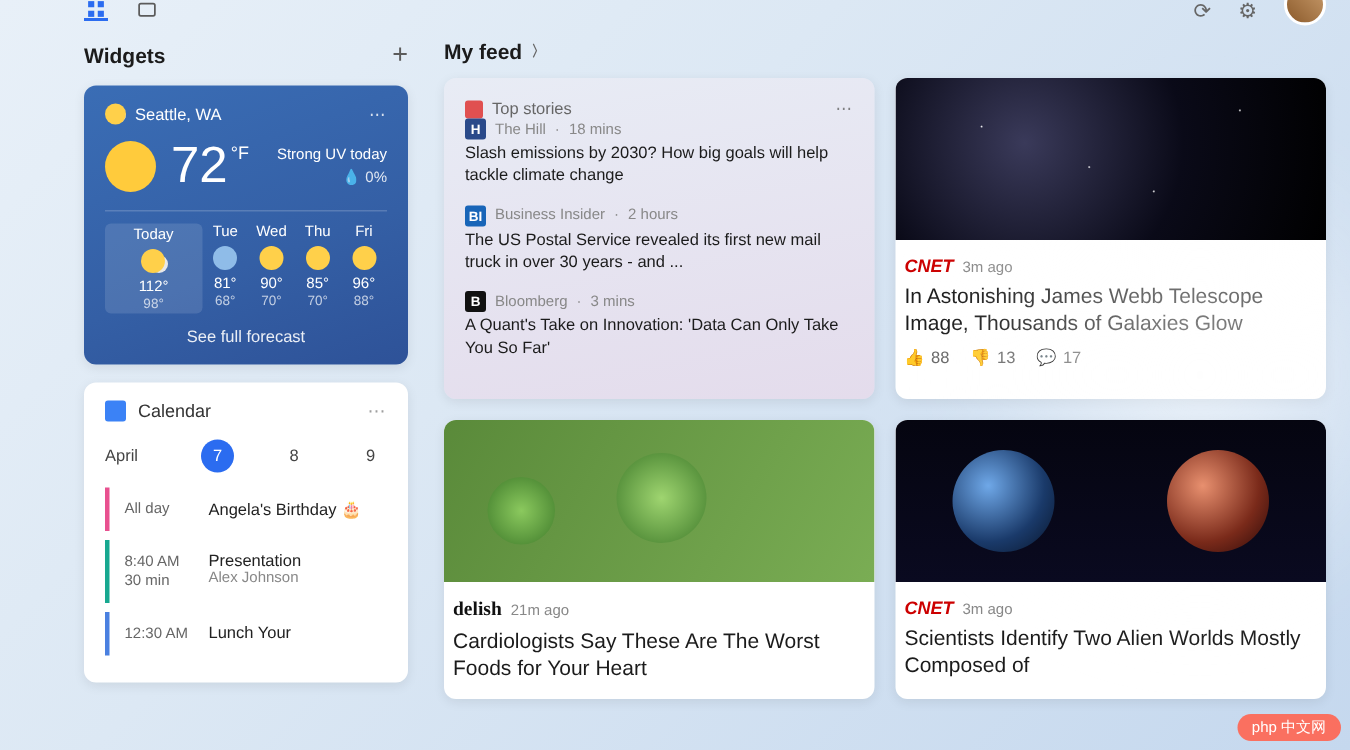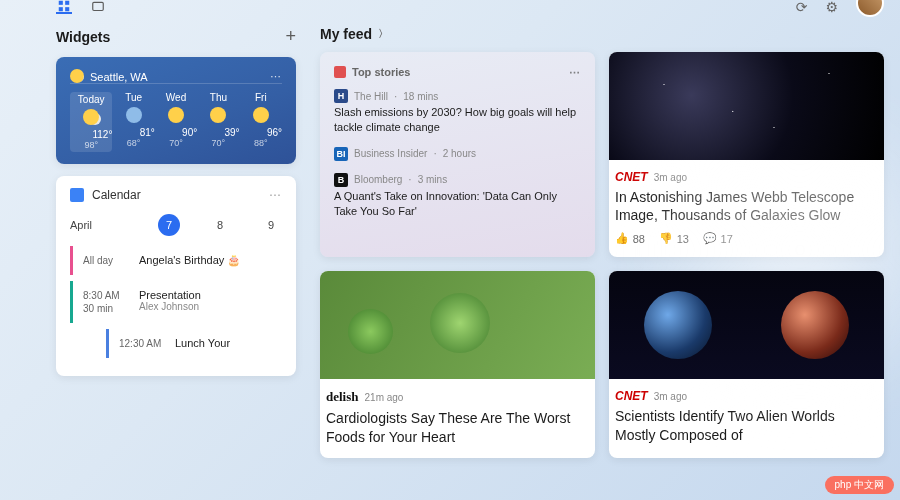--- a/index.html
+++ b/index.html
@@ -4,66 +4,66 @@
 <style>
 * { margin: 0; padding: 0; box-sizing: border-box; font-family: "Segoe UI", -apple-system, sans-serif; }
 body { width: 900px; height: 500px; background: linear-gradient(135deg, #e8f0f8 0%, #dce8f4 40%, #c5d8ee 100%); overflow: hidden; position: relative; }
 .bg-swirl { position: absolute; right: -100px; top: 50px; width: 400px; height: 400px; border-radius: 50%; background: radial-gradient(circle, rgba(255,255,255,0.6), transparent 60%); filter: blur(30px); }
 .topbar { display: flex; align-items: center; justify-content: flex-end; padding: 0 16px; height: 14px; gap: 18px; }
 .tab-icons { position: absolute; left: 56px; top: 0; display: flex; gap: 18px; align-items: center; }
 .tab-icon { width: 16px; height: 14px; display: flex; align-items: center; justify-content: center; color: #5b5b5b; }
 .tab-icon.active { border-bottom: 2px solid #2b6cf0; color: #2b6cf0; }
 .avatar { width: 28px; height: 28px; border-radius: 50%; background: linear-gradient(45deg,#8b5a2b,#c89b6b); border: 2px solid #fff; margin-top: -8px; }
 .container { display: flex; padding: 0 16px 0 56px; gap: 24px; margin-top: 12px; }
-.left-col { width: 240px; }
+.left-col { width: 216px; }
 .right-col { flex: 1; }
 .section-hdr { display: flex; align-items: center; justify-content: space-between; margin-bottom: 10px; }
 .section-title { font-size: 14px; font-weight: 600; color: #1b1b1b; display: flex; align-items: center; gap: 6px; }
 .chev { font-size: 10px; color: #666; }
 .plus-btn { font-size: 18px; color: #5b5b5b; cursor: pointer; }
 .card { background: #fff; border-radius: 8px; box-shadow: 0 2px 8px rgba(0,0,0,0.08); overflow: hidden; }
 .weather-card { background: linear-gradient(160deg,#3a6db5 0%,#345fa5 60%,#2e5298 100%); color: #fff; padding: 12px 14px; }
 .w-hdr { display: flex; align-items: center; justify-content: space-between; font-size: 11px; }
 .w-loc { display: flex; align-items: flex-end; gap: 6px; }
 .sun-ic { width: 14px; height: 14px; border-radius: 50%; background: #ffd04a; box-shadow: -3px -1px 0 -3px #fff inset; }
 .dots { letter-spacing: 1px; cursor: pointer; opacity: 0.8; }
 .w-main { display: flex; align-items: center; margin: 8px 0 10px; gap: 10px; }
 .big-sun { width: 34px; height: 34px; border-radius: 50%; background: radial-gradient(circle at 35% 35%,#ffe08a,#ffb custom 40%,#ffb400); background: #ffcb3c; }
 .w-temp { font-size: 34px; font-weight: 300; display: flex; align-items: flex-start; }
 .w-deg { font-size: 12px; margin-top: 4px; margin-left: 2px; }
 .w-side { font-size: 10px; margin-left: auto; text-align: right; line-height: 1.5; }
 .w-side .drop { opacity: 0.85; }
 .forecast { display: flex; justify-content: space-between; border-top: 1px solid rgba(255,255,255,0.18); padding-top: 8px; }
 .f-day { text-align: center; font-size: 10px; flex: 1; }
-.f-day.today { background: rgba(255,255,255,0.12); border-radius: 4px; padding: 2px 0; }
+.f-day.today { background: rgba(255,255,255,0.12); border-radius: 4px; padding: 2px 17px; }
 .f-ic { width: 16px; height: 16px; margin: 4px auto; }
 .ic-pc { background: #ffd04a; border-radius: 50%; box-shadow: 4px 2px 0 -2px #e8e8e8; }
 .ic-rain { background: #8fbce8; border-radius: 50%; position: relative; }
 .ic-sun { background: #ffd04a; border-radius: 50%; }
-.f-hi { font-size: 10px; text-align: right; }
+.f-hi { font-size: 10px; }
 .f-lo { font-size: 9px; opacity: 0.7; }
 .w-link { text-align: center; font-size: 11px; margin-top: 10px; opacity: 0.9; cursor: pointer; }
 .cal-card { margin-top: 12px; padding: 12px 14px; }
 .cal-hdr { display: flex; align-items: center; gap: 8px; font-size: 12px; color: #333; }
 .cal-ic { width: 14px; height: 14px; background: #3b82f6; border-radius: 2px; }
 .cal-days { display: flex; align-items: center; margin: 12px 0 10px; font-size: 11px; color: #444; gap: 29px; }
 .cal-month { margin-right: auto; }
 .cal-d { width: 22px; height: 22px; display: flex; align-items: center; justify-content: center; border-radius: 50%; cursor: pointer; }
 .cal-d.sel { background: #2b6cf0; color: #fff; }
 .events { font-size: 11px; }
 .ev { display: flex; gap: 10px; padding: 8px 0; border-left: 3px solid; padding-left: 10px; margin-bottom: 6px; }
 .ev.pink { border-color: #e8508f; }
 .ev.teal { border-color: #17a890; }
-.ev.blue { border-color: #4a80e0; margin-left: 36px; }
+.ev.blue { border-color: #4a80e0; }
 .ev-time { width: 46px; color: #666; font-size: 10px; line-height: 1.3; }
 .ev-title { color: #222; }
 .ev-sub { color: #888; font-size: 10px; }
 .feed-grid { display: grid; grid-template-columns: 1fr 1fr; gap: 14px; }
 .story-card { background: linear-gradient(170deg,#e8ecf5,#e4dcec); padding: 14px; font-size: 11px; color: #333; }
-.story-hdr { display: flex; gap: 6px; margin-bottom: 10px; font-size: 11px; color: #666; font-weight: bold; }
+.story-hdr { display: flex; align-items: center; gap: 6px; font-size: 11px; color: #666; }
 .ts-ic { width: 12px; height: 12px; background: #e05050; border-radius: 2px; }
 .story { margin-bottom: 12px; }
 .src { display: flex; align-items: center; gap: 6px; color: #888; font-size: 10px; margin-bottom: 2px; }
 .src-ic { width: 14px; height: 14px; border-radius: 2px; display: flex; align-items: center; justify-content: center; font-size: 9px; font-weight: bold; color: #fff; }
 .hline { color: #1b1b1b; line-height: 1.35; }
 .img-card { background: #fff; display: flex; flex-direction: column; }
 .card-img { height: 108px; background-size: cover; background-position: center; }
 .img-space { background: radial-gradient(circle at 30% 40%,#3a3a5a 0%,#0a0a18 50%,#000 100%); position: relative; }
 .img-space::after { content:""; position:absolute; inset:0; background-image: radial-gradient(1px 1px at 20% 30%,#fff,transparent), radial-gradient(1px 1px at 60% 70%,#fff,transparent), radial-gradient(1px 1px at 80% 20%,#fff,transparent), radial-gradient(1px 1px at 45% 55%,#fff,transparent); }
 .img-green { background: linear-gradient(120deg,#5a8a3a,#7aad54); position: relative; }
@@ -116,20 +116,31 @@
     </div>
 
     <div class="card weather-card">
       <div class="w-hdr">
         <div class="w-loc">
             <div class="sun-ic"></div>
             <span>Seattle, WA</span>
           </div>
         <div class="dots">⋯</div>
       </div>
+      <div class="w-main">
+        <div class="big-sun"></div>
+        <div class="w-temp">
+            <span>72</span>
+            <span class="w-deg">°F</span>
+          </div>
+        <div class="w-side">
+          <div>Strong UV today</div>
+          <div class="drop">💧 <span>0%</span></div>
+        </div>
+      </div>
       <div class="forecast">
         <div class="f-day today">
             <div>Today</div>
             <div class="f-ic ic-pc"></div>
             <div class="f-hi">112°</div>
             <div class="f-lo">98°</div>
           </div>
         <div class="f-day">
             <div>Tue</div>
             <div class="f-ic ic-rain"></div>
@@ -138,30 +149,31 @@
           </div>
         <div class="f-day">
             <div>Wed</div>
             <div class="f-ic ic-sun"></div>
             <div class="f-hi">90°</div>
             <div class="f-lo">70°</div>
           </div>
         <div class="f-day">
             <div>Thu</div>
             <div class="f-ic ic-sun"></div>
-            <div class="f-hi">39°</div>
+            <div class="f-hi">85°</div>
             <div class="f-lo">70°</div>
           </div>
         <div class="f-day">
             <div>Fri</div>
             <div class="f-ic ic-sun"></div>
             <div class="f-hi">96°</div>
             <div class="f-lo">88°</div>
           </div>
       </div>
+      <div class="w-link">See full forecast</div>
     </div>
 
     <div class="card cal-card">
       <div class="cal-hdr">
         <div class="cal-ic"></div>
         <span>Calendar</span>
         <div class="dots" style="margin-left:auto;color:#888">⋯</div>
       </div>
       <div class="cal-days">
         <span class="cal-month">April</span>
@@ -173,21 +185,21 @@
         <div class="ev pink">
             <div class="ev-time">
               <div>All day</div>
             </div>
             <div>
               <div class="ev-title">Angela's Birthday 🎂</div>
             </div>
           </div>
         <div class="ev teal">
             <div class="ev-time">
-              <div>8:30 AM</div>
+              <div>8:40 AM</div>
               <div>30 min</div>
             </div>
             <div>
               <div class="ev-title">Presentation</div>
               <div class="ev-sub">Alex Johnson</div>
             </div>
           </div>
         <div class="ev blue">
             <div class="ev-time">
               <div>12:30 AM</div>
@@ -214,20 +226,21 @@
             <div class="ts-ic"></div>
             <span>Top stories</span>
             <div class="dots" style="margin-left:auto">⋯</div>
           </div>
         <div class="story">
           <div class="src"><div class="src-ic" style="background:#2a4a8a">H</div><span>The Hill</span> · <span>18 mins</span></div>
           <div class="hline">Slash emissions by 2030? How big goals will help tackle climate change</div>
         </div>
         <div class="story">
           <div class="src"><div class="src-ic" style="background:#1865b8">BI</div><span>Business Insider</span> · <span>2 hours</span></div>
+          <div class="hline">The US Postal Service revealed its first new mail truck in over 30 years - and ...</div>
         </div>
         <div class="story">
           <div class="src"><div class="src-ic" style="background:#111;color:#fff">B</div><span>Bloomberg</span> · <span>3 mins</span></div>
           <div class="hline">A Quant's Take on Innovation: 'Data Can Only Take You So Far'</div>
         </div>
       </div>
 
       <div class="card img-card">
         <div class="card-img img-space"></div>
         <div class="card-body">

